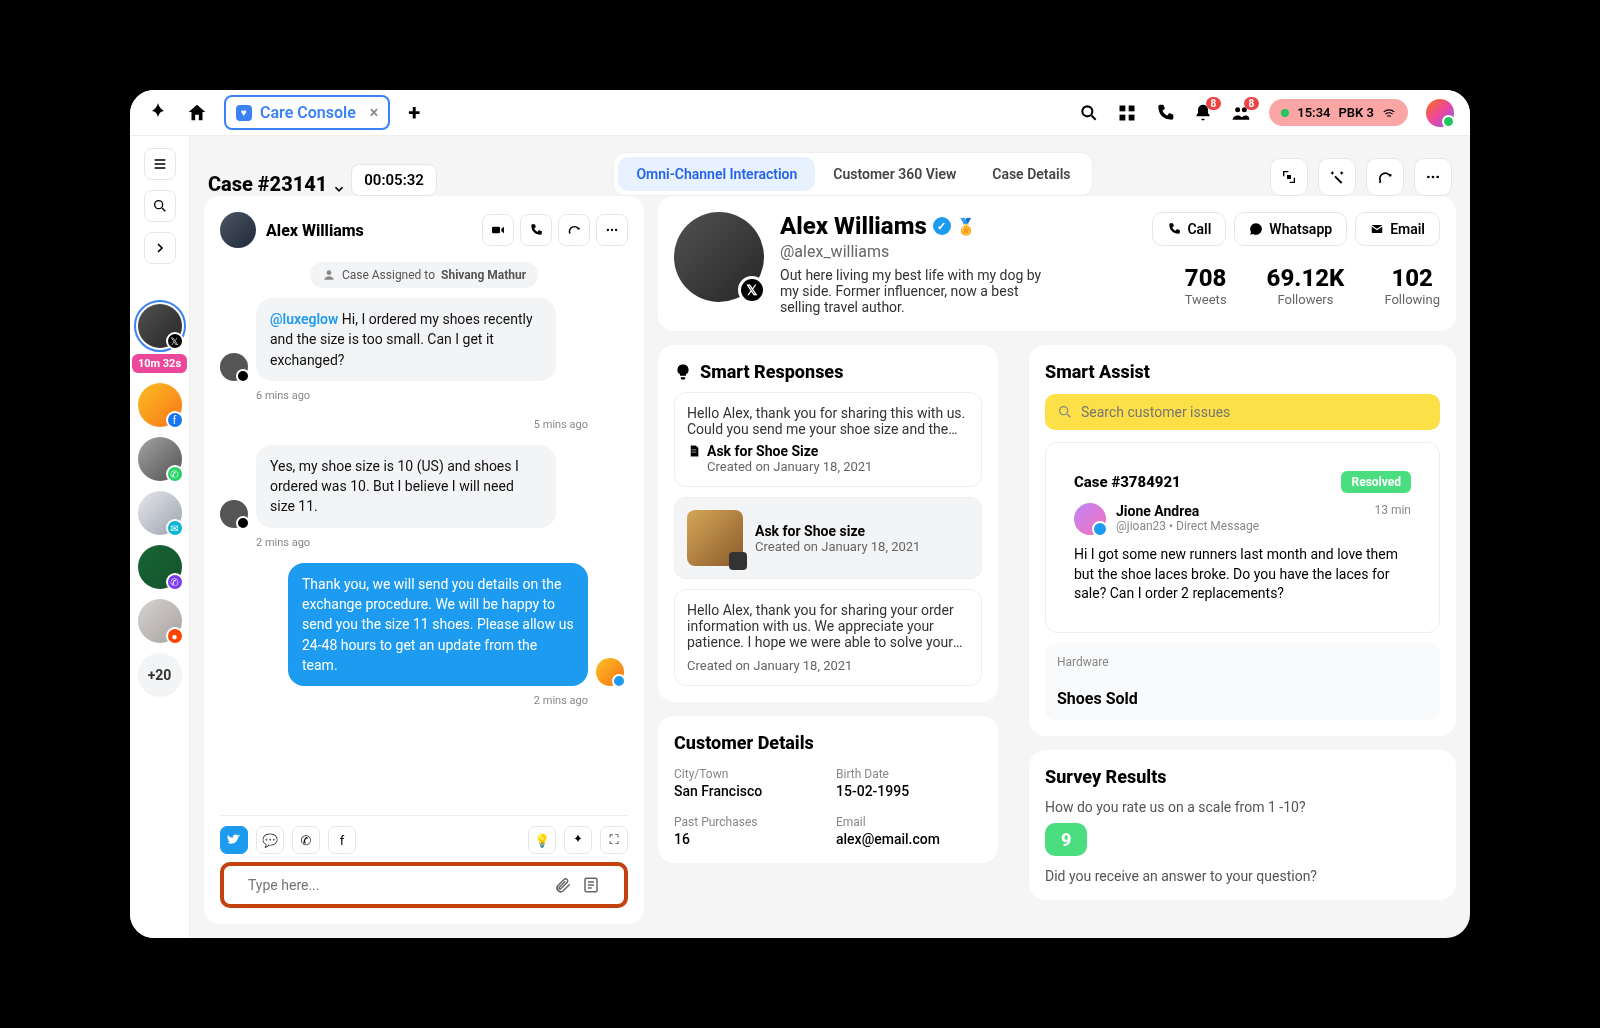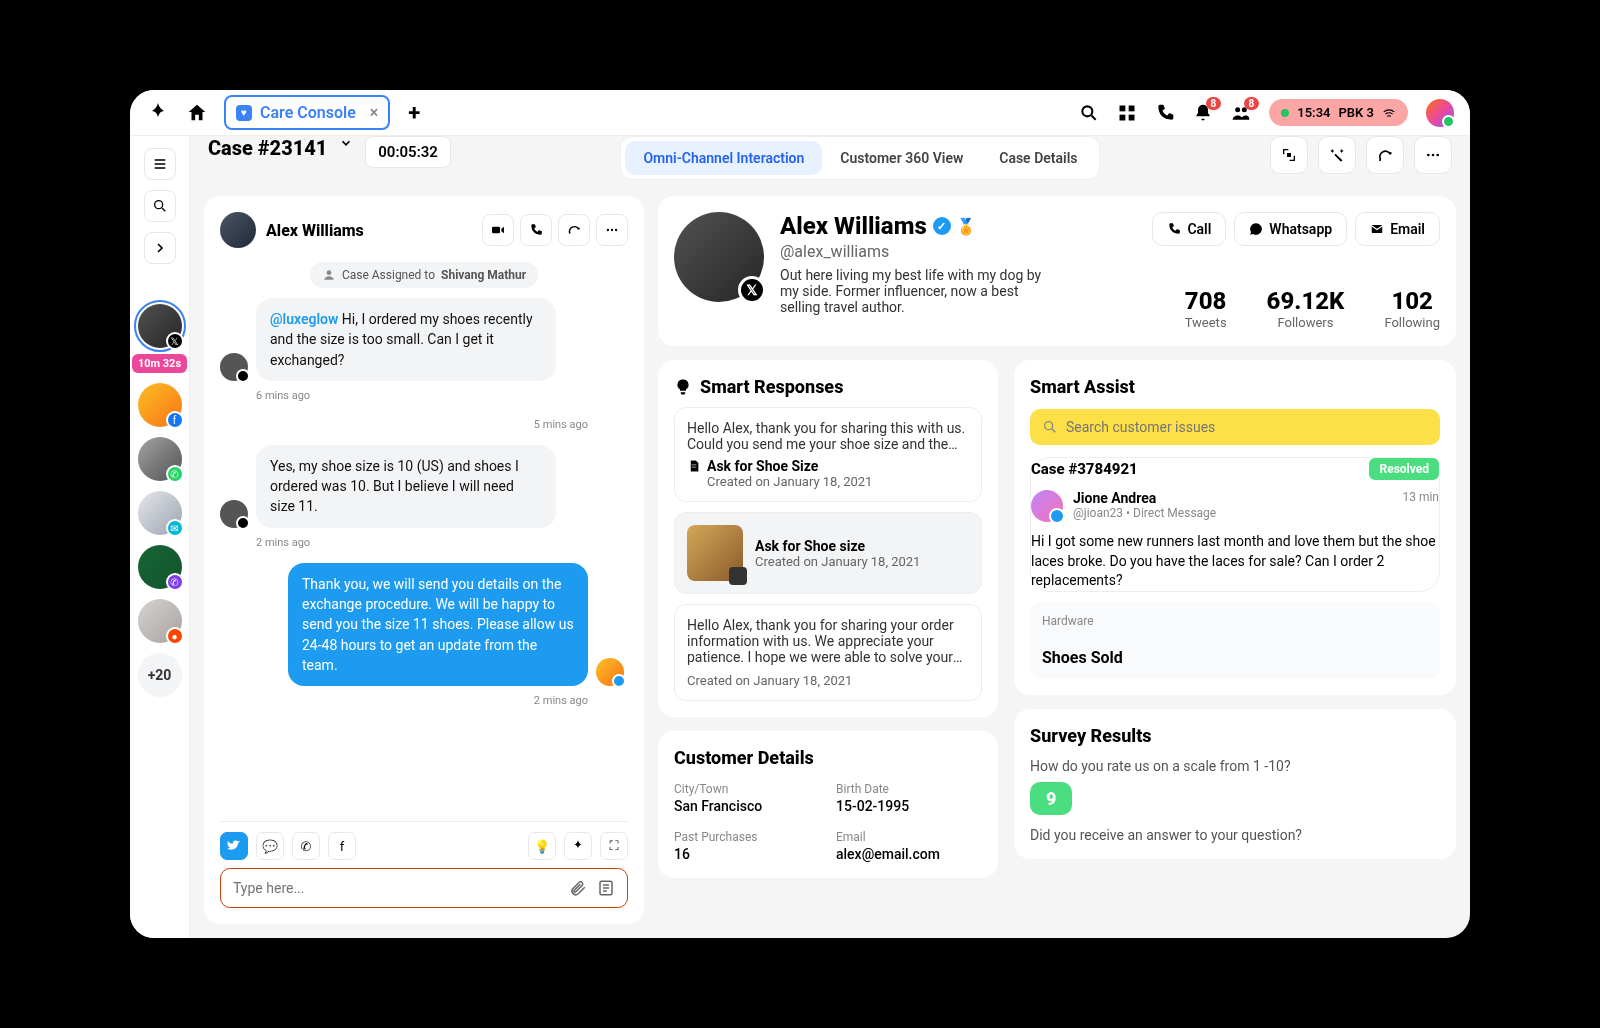--- a/index.html
+++ b/index.html
@@ -24,21 +24,21 @@
 .body-row{flex:1;display:flex;overflow:hidden}
 .side-rail{width:60px;background:#fff;border-right:1px solid #eee;display:flex;flex-direction:column;align-items:center;padding-top:12px;gap:10px}
 .rail-btn{width:32px;height:32px;border:1px solid #e5e7eb;border-radius:8px;display:flex;align-items:center;justify-content:center;cursor:pointer}
 .rail-btn svg{width:16px;height:16px}
 .rail-avatar{width:44px;height:44px;border-radius:50%;background:#ddd;position:relative;cursor:pointer}
 .rail-avatar.active{outline:2px solid #3b82f6;outline-offset:2px}
 .rail-badge{position:absolute;bottom:-2px;right:-2px;width:18px;height:18px;border-radius:50%;display:flex;align-items:center;justify-content:center;font-size:10px;color:#fff;border:2px solid #fff}
 .timer-pill{background:#ec4899;color:#fff;font-size:11px;font-weight:700;padding:3px 6px;border-radius:6px;margin-top:-4px}
 .more-count{width:44px;height:44px;border-radius:50%;background:#f3f4f6;display:flex;align-items:center;justify-content:center;font-weight:700;font-size:14px;color:#333}
 .main{flex:1;display:flex;flex-direction:column;overflow:hidden}
-.header-row{height:60px;display:flex;align-items:flex-start;padding:0 18px;gap:12px}
+.header-row{height:60px;display:flex;align-items:flex-end;padding:0 18px;gap:5px}
 .case-title{font-size:20px;font-weight:800}
 .chev-down{width:14px;height:14px}
 .time-chip{border:1px solid #e5e7eb;background:#fff;border-radius:8px;padding:6px 12px;font-weight:600;font-size:15px}
 .tabs-seg{display:flex;background:#fff;border:1px solid #eee;border-radius:12px;padding:4px;margin:0 auto}
 .tab-btn{padding:9px 18px;border-radius:10px;font-size:14px;font-weight:600;color:#444;cursor:pointer}
 .tab-btn.active{background:#e8f2ff;color:#2563eb}
 .hdr-actions{display:flex;gap:10px}
 .sq-btn{width:38px;height:38px;background:#fff;border:1px solid #e5e7eb;border-radius:10px;display:flex;align-items:center;justify-content:center;cursor:pointer}
 .content-grid{flex:1;display:flex;gap:14px;padding:0 14px 14px;overflow:hidden}
 .col-left{width:440px;display:flex;flex-direction:column}
@@ -59,68 +59,68 @@
 .bubble.in{background:#f3f4f6;color:#111}
 .bubble.out{background:#1d9bf0;color:#fff}
 .mention{color:#1d9bf0;font-weight:600}
 .underline{}
 .ts{font-size:11px;color:#888;margin:2px 36px 8px}
 .ts.r{text-align:right}
 .composer{border-top:1px solid #eee;padding-top:10px;margin-top:8px}
 .comp-icons{display:flex;gap:8px;align-items:center;margin-bottom:8px}
 .comp-icn{width:28px;height:28px;border:1px solid #e5e7eb;border-radius:7px;display:flex;align-items:center;justify-content:center;cursor:pointer;font-size:13px}
 .comp-icn.active{background:#1d9bf0;border-color:#1d9bf0;color:#fff}
-.comp-input{display:flex;align-items:center;border:1px solid #c2410c;border-radius:10px;padding:10px 12px}
+.comp-input{display:flex;align-items:center;border:4px solid #c2410c;border-radius:10px;padding:10px 24px}
 .comp-input input{flex:1;border:none;outline:none;font-size:14px}
 .big-av{width:90px;height:90px;border-radius:50%;background:linear-gradient(135deg,#525252,#262626);position:relative;flex-shrink:0}
 .big-av .plat{position:absolute;bottom:-2px;right:-2px;width:28px;height:28px;border-radius:50%;background:#000;border:3px solid #fff;color:#fff;display:flex;align-items:center;justify-content:center;font-size:14px;font-weight:700}
 .prof-info h2{font-size:24px;font-weight:800;display:flex;align-items:center;gap:6px}
 .verified{width:18px;height:18px;background:#1d9bf0;border-radius:50%;display:inline-flex;align-items:center;justify-content:center;color:#fff;font-size:11px}
 .medal{font-size:16px}
 .handle{color:#666;font-size:16px;margin-top:2px}
 .bio{font-size:14px;color:#333;margin-top:6px;max-width:270px}
 .prof-actions{display:flex;gap:8px;margin-left:auto}
 .act-btn{display:flex;align-items:center;gap:6px;border:1px solid #e5e7eb;border-radius:10px;padding:8px 14px;font-size:14px;font-weight:600;cursor:pointer;background:#fff}
-.stats{display:flex;gap:40px;justify-content:space-between;margin-top:27px}
+.stats{display:flex;gap:40px;justify-content:space-between;margin-top:4px}
 .stat{text-align:center}
 .stat .num{font-size:24px;font-weight:800}
 .stat .lbl{font-size:13px;color:#666}
 .section-title{font-size:18px;font-weight:800;display:flex;align-items:center;gap:8px}
 .bulb{width:18px;height:18px}
 .resp-card{border:1px solid #eee;border-radius:12px;padding:12px;margin-top:10px;cursor:pointer}
 .resp-card.sel{background:#f3f4f6}
 .resp-body{font-size:14px;color:#333;overflow:hidden;display:-webkit-box;-webkit-line-clamp:2;-webkit-box-orient:vertical}
 .resp-title{font-weight:700;font-size:14px;margin-top:6px;display:flex;align-items:center;gap:6px}
 .resp-meta{font-size:13px;color:#666}
 .resp-with-img{display:flex;gap:12px;align-items:center}
 .resp-img{width:56px;height:56px;border-radius:8px;background:linear-gradient(135deg,#d4a757,#8b5a2b);position:relative;flex-shrink:0}
 .resp-img::after{content:"";position:absolute;bottom:-4px;right:-4px;width:18px;height:18px;background:#333;border-radius:4px}
 .detail-grid{display:grid;grid-template-columns:1fr 1fr;gap:16px;margin-top:14px}
 .detail-label{font-size:12px;color:#888}
 .detail-val{font-size:14px;font-weight:500;margin-top:2px}
 .search-box{display:flex;align-items:center;gap:8px;background:#fde047;border-radius:10px;padding:10px 12px;margin-top:12px}
 .search-box input{flex:1;border:none;background:transparent;outline:none;font-size:14px}
-.case-card{border:1px solid #eee;border-radius:20px;padding:0;margin-top:12px}
+.case-card{border:1px solid #eee;border-radius:12px;padding:28px;margin-top:12px}
 .case-head{display:flex;align-items:center;justify-content:space-between}
 .case-id{font-weight:800;font-size:15px}
 .resolved{background:#4ade80;color:#fff;font-size:12px;font-weight:700;padding:4px 10px;border-radius:6px}
 .case-user{display:flex;gap:10px;margin-top:10px}
 .case-av{width:32px;height:32px;border-radius:50%;background:linear-gradient(135deg,#c084fc,#f472b6);position:relative;flex-shrink:0}
 .case-av::after{content:"";position:absolute;bottom:-2px;right:-2px;width:12px;height:12px;background:#1d9bf0;border:2px solid #fff;border-radius:50%}
 .case-uname{font-weight:700;font-size:14px}
 .case-uhandle{font-size:12px;color:#888}
 .case-time{font-size:12px;color:#888;margin-left:auto}
 .case-msg{font-size:14px;margin-top:10px;line-height:1.4}
 .hw-box{background:#f9fafb;border-radius:10px;padding:12px;margin-top:10px}
 .hw-label{font-size:12px;color:#888}
 .hw-val{font-weight:700;margin-top:20px}
 .survey-q{font-size:14px;color:#555;margin-top:12px}
 .score-chip{display:inline-block;background:#4ade80;color:#fff;font-weight:800;font-size:18px;padding:6px 16px;border-radius:10px;margin-top:8px}
 .col-mid::-webkit-scrollbar,.col-right::-webkit-scrollbar,.chat-body::-webkit-scrollbar{width:0}
-.two-col-wrap{display:flex;gap:16px}
+.two-col-wrap{display:flex;gap:31px}
 svg{display:block}
 </style>
 </head>
 <body>
 
 <div class="app-frame">
 
   <div class="topbar">
     <svg class="logo" viewBox="0 0 24 24" fill="currentColor">
         <path d="M12 2c-1 4-3 6-6 8 3 0 5 2 6 6 1-4 3-6 6-6-3-2-5-4-6-8z"></path>

